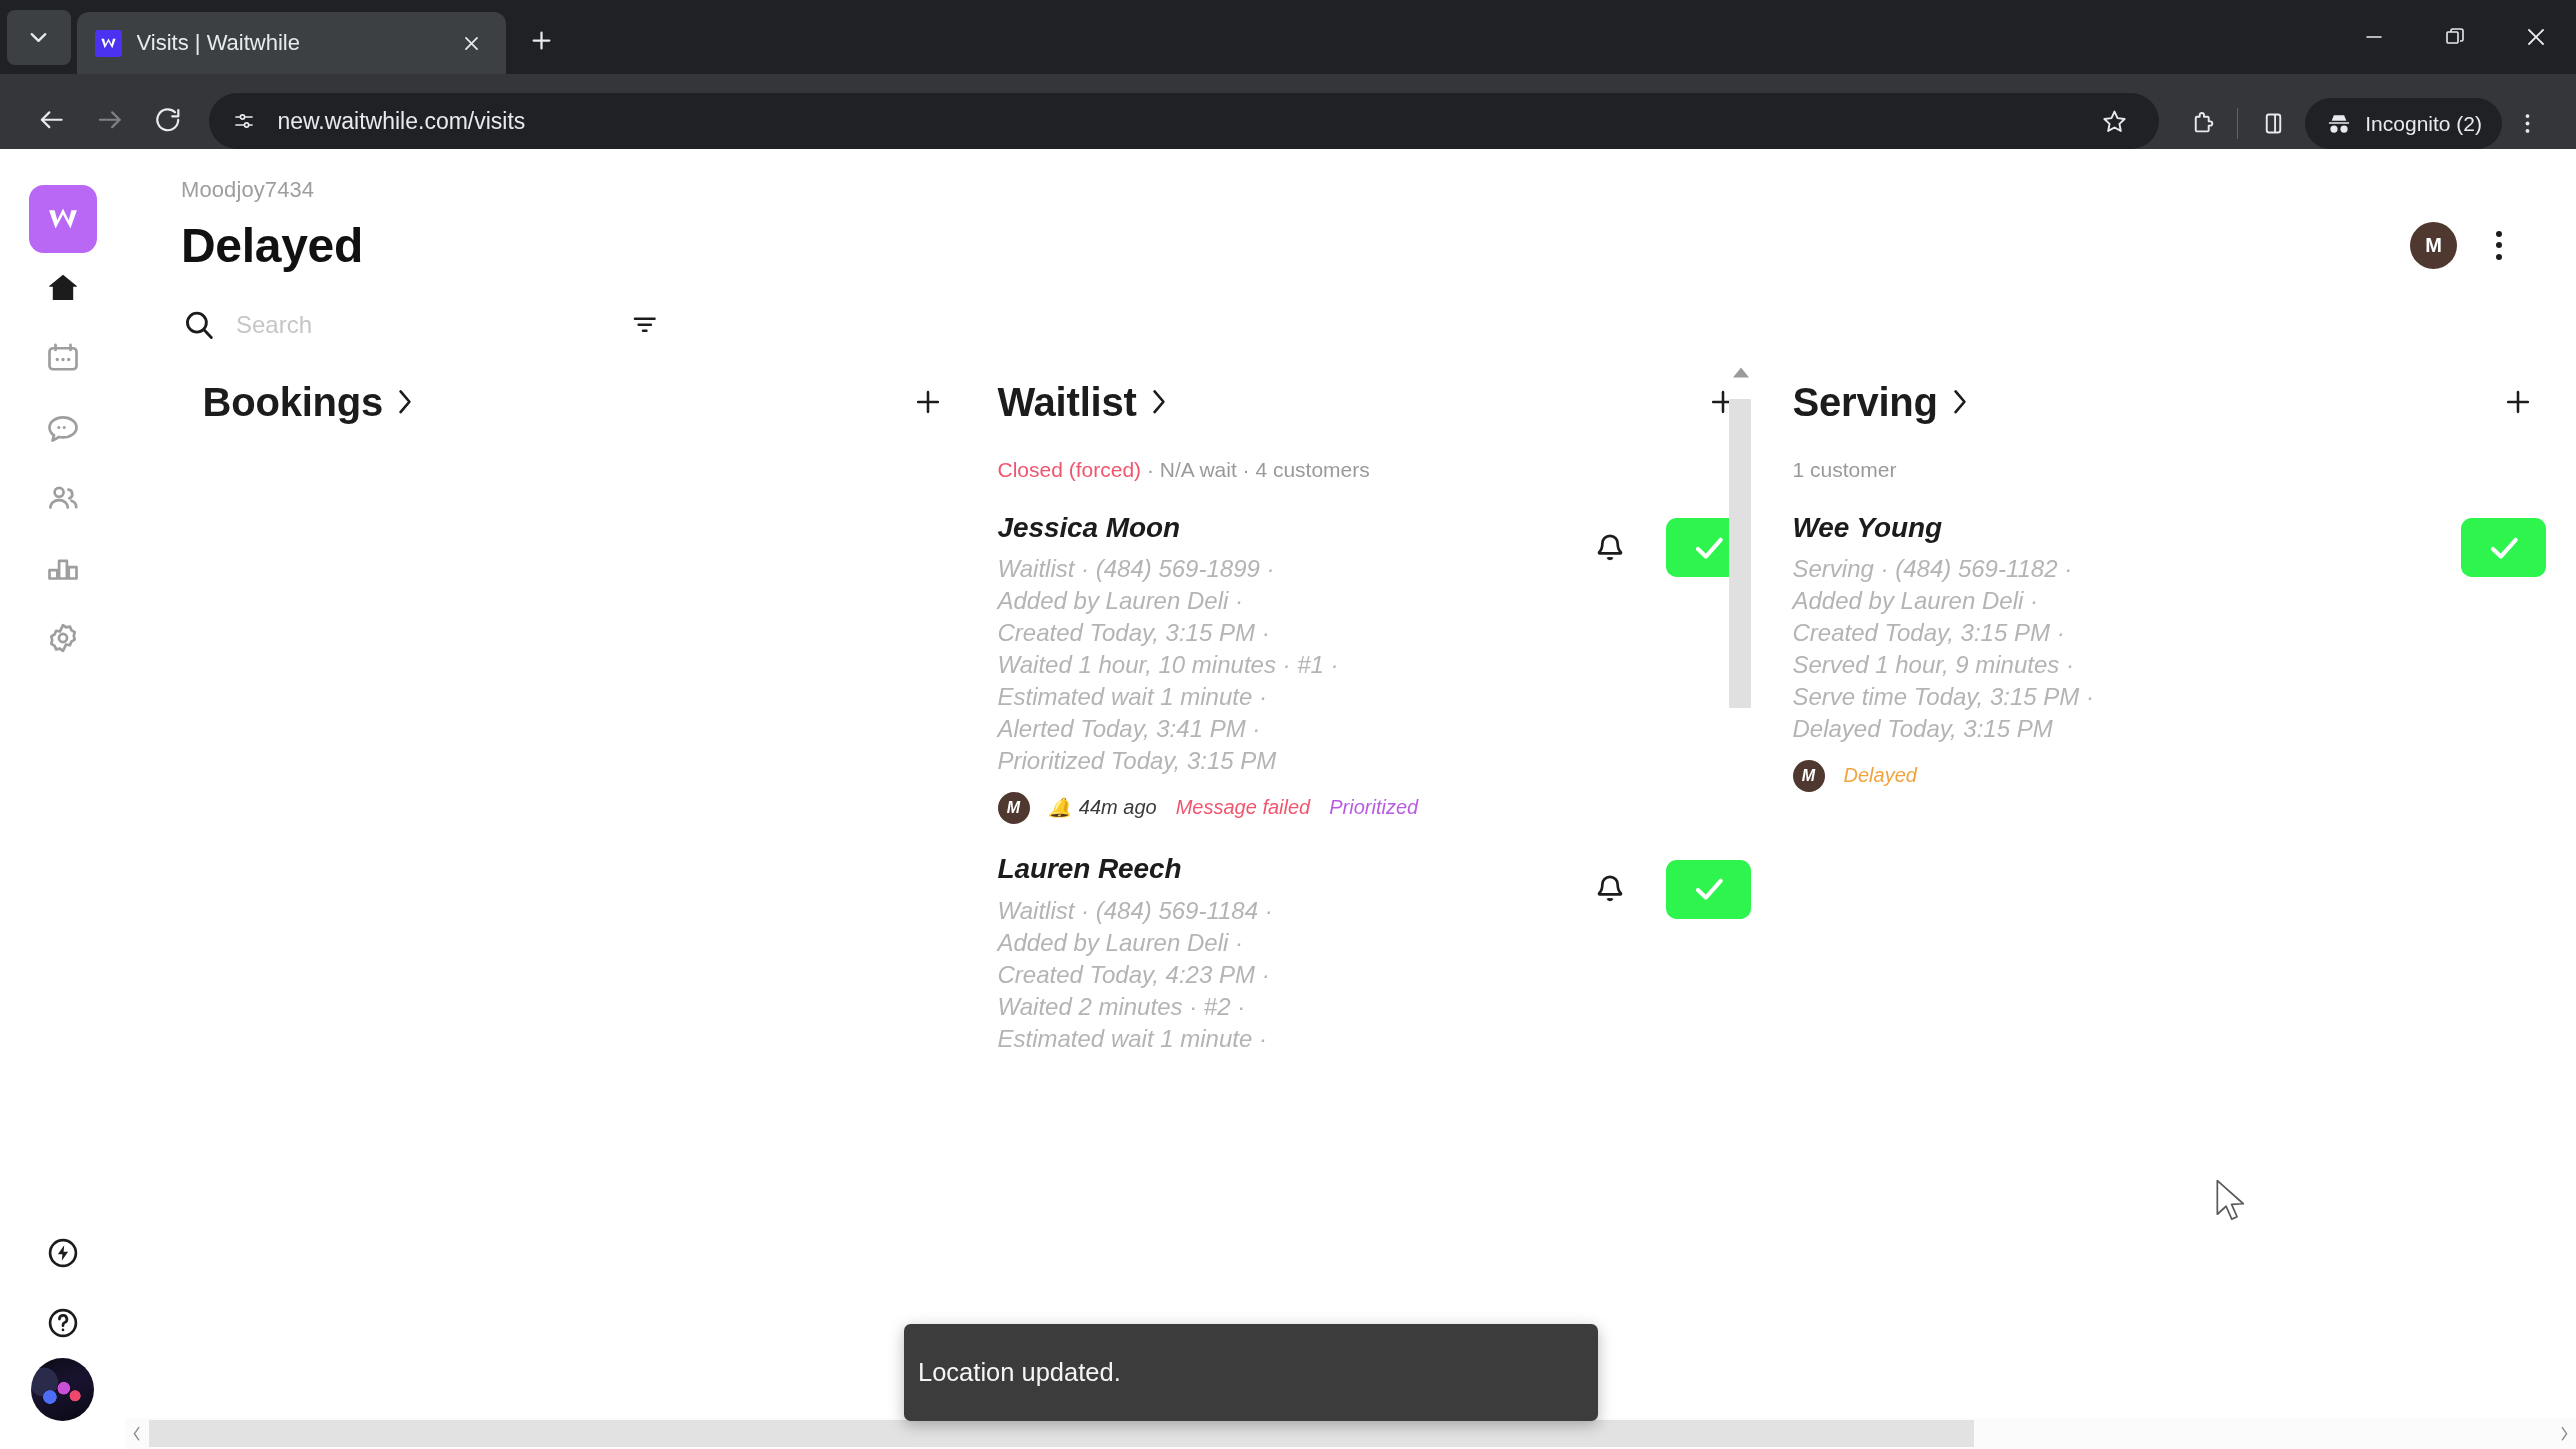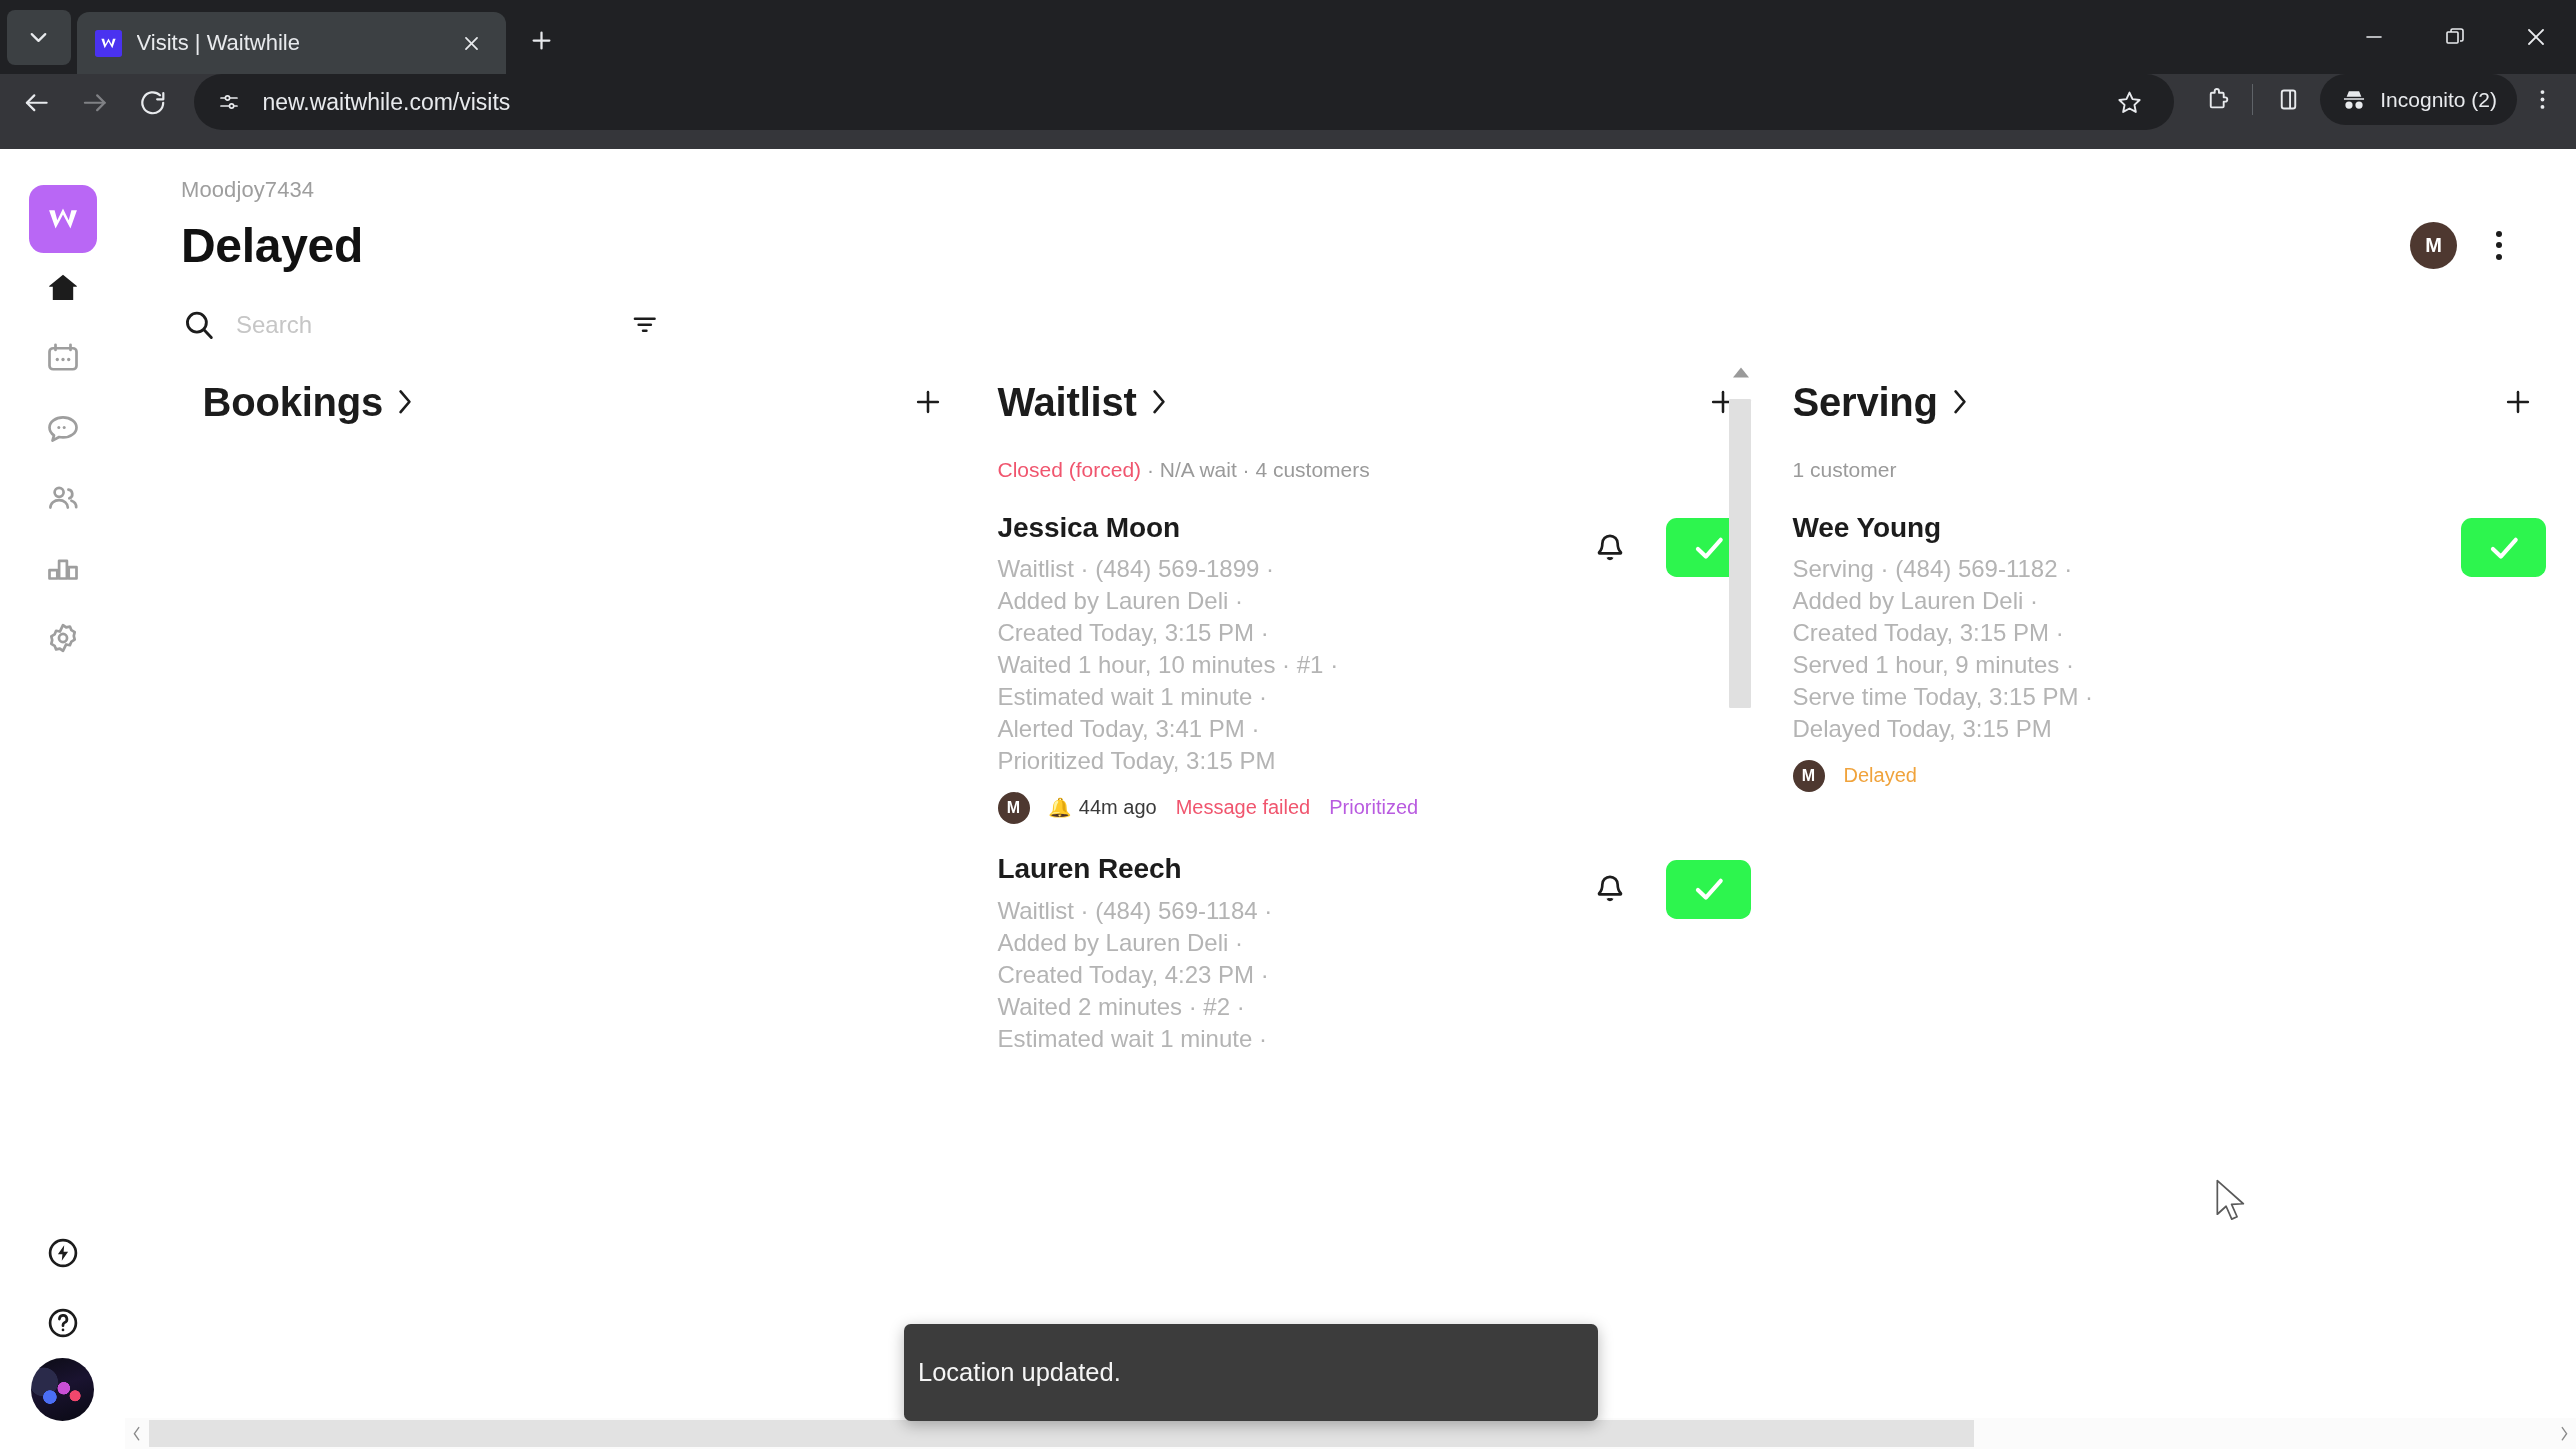--- a/index.html
+++ b/index.html
@@ -84,22 +84,22 @@
   .winctl > div {
     width: 81px; height: 74px;
     display: flex; align-items: center; justify-content: center;
   }
   .winctl svg { width: 24px; height: 24px; }
 
   .toolbar {
     height: 75px;
     background: #35363a;
     display: flex;
-    align-items: flex-start;
-    padding: 0 8px;
+    align-items: flex-end;
+    padding: 0 23px;
   }
   .nav-btn {
     width: 58px; height: 58px;
     display: flex; align-items: center; justify-content: center;
     border-radius: 50%;
     flex: none;
   }
   .nav-btn svg { width: 29.5px; height: 29.5px; }
   .nav-btn.disabled svg { opacity: 0.42; }
 
@@ -343,20 +343,21 @@
     white-space: nowrap;
   }
   .col-meta .closed { color: #f0556e; }
 
   .col-body {
     flex: 1;
     min-height: 0;
     padding: 12px 0 0 0;
     position: relative;
     overflow: hidden;
+    font-style: italic;
   }
 
   .card {
     display: flex;
     align-items: flex-start;
     padding: 17.4px 20px 12px 21.5px;
   }
   .card-main { flex: 1; min-width: 0; }
   .card-name {
     font-size: 28px;

